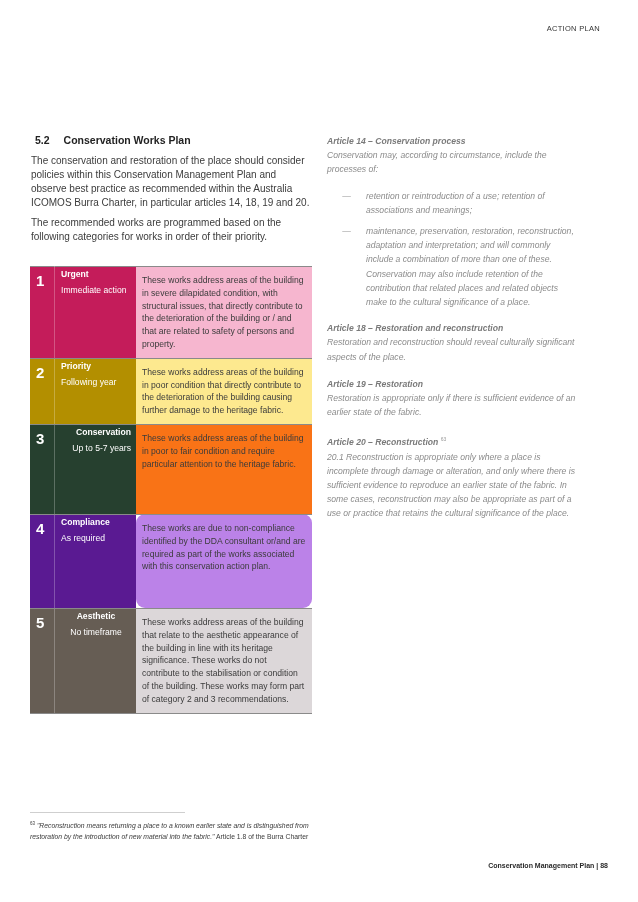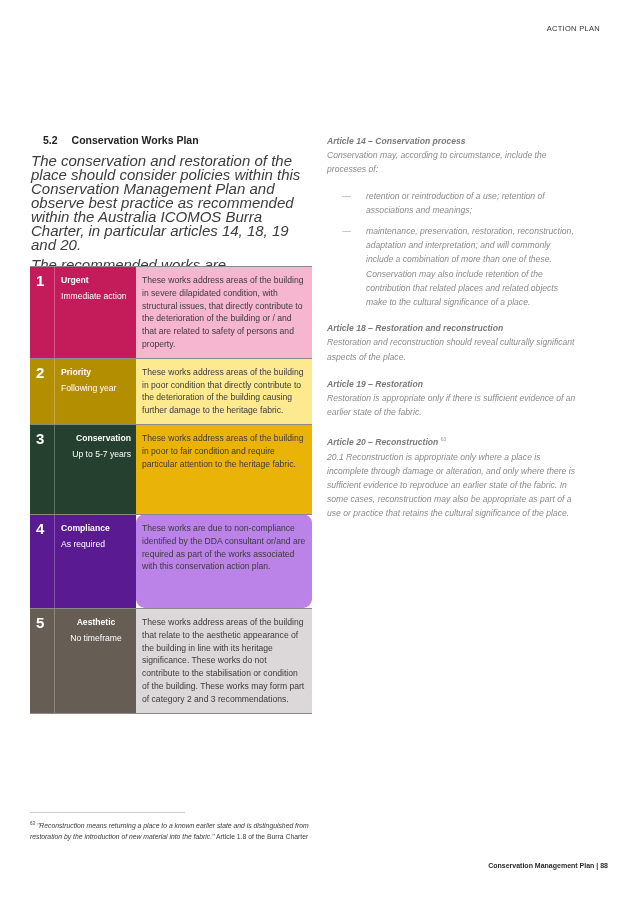--- a/index.html
+++ b/index.html
@@ -6,31 +6,31 @@
     body {
       width: 638px; height: 902px; position: relative; overflow: hidden;
       font-family: "Liberation Sans", sans-serif; color: #3a3a3a;
     }
     .header-label {
       position: absolute; top: 24px; right: 38px;
       font-size: 7.5px; letter-spacing: 0.3px; color: #333;
     }
     .left-col { position: absolute; left: 31px; top: 134px; width: 283px; }
     .section-title {
-      font-size: 10.5px; font-weight: bold; color: #222; margin: 0 0 8px 12px;
+      font-size: 10.5px; font-weight: bold; color: #222; margin: 0 0 8px 4px;
       display: flex; gap: 14px;
     }
-    .para { font-size: 15px; line-height: 14px; color: #3c3c3c; margin: 0 0 6px 0; font-style: italic; }
+    .para { font-size: 10px; line-height: 14px; color: #3c3c3c; margin: 0 0 6px 0; }
 
     table.works {
       position: absolute; left: 30px; top: 266px; width: 282px;
       border-collapse: collapse; table-layout: fixed;
       font-size: 8.6px; line-height: 12.8px;
     }
-    table.works td { vertical-align: top; padding: 7px 5px; border-bottom: 1.5px solid #8a8a8a; }
+    table.works td { vertical-align: top; padding: 1px 5px; border-bottom: 1.5px solid #8a8a8a; }
     table.works tr:first-child td { border-top: 1.5px solid #8a8a8a; }
     td.num { width: 13px; font-size: 15px; font-weight: bold; color: #fff; padding: 8px 5px 0 6px !important; border-right: 1px solid rgba(255,255,255,0.25); }
     td.cat { width: 70px; color: #fff; padding-left: 6px !important; }
     td.cat .cat-title { font-weight: bold; display: block; margin-bottom: 2px; }
     td.cat .cat-time { display: block; line-height: 14px; }
     td.desc { color: #3b3b3b; padding: 7px 6px !important; }
 
     .right-col { position: absolute; left: 327px; top: 134px; width: 250px; font-style: italic; color: #8b8b8b; font-size: 8.6px; line-height: 14.2px; }
     .right-col .art-title { font-weight: bold; color: #7a7a7a; }
     .right-col p { margin: 0; }
@@ -78,21 +78,21 @@
         <span class="cat-time">Following year</span>
       </td>
       <td class="desc" style="background: rgb(253, 233, 143);">These works address areas of the building in poor condition that directly contribute to the deterioration of the building causing further damage to the heritage fabric.</td>
     </tr>
     <tr style="height:90px">
       <td class="num" style="background: rgb(38, 64, 47);">3</td>
       <td class="cat" style="background: rgb(38, 64, 47); text-align: right;">
         <span class="cat-title">Conservation</span>
         <span class="cat-time">Up to 5-7 years</span>
       </td>
-      <td class="desc" style="background: #eab308;">These works address areas of the building in poor to fair condition and require particular attention to the heritage fabric.</td>
+      <td class="desc" style="background: #f97316;">These works address areas of the building in poor to fair condition and require particular attention to the heritage fabric.</td>
     </tr>
     <tr style="height:94px">
       <td class="num" style="background: rgb(90, 26, 146);">4</td>
       <td class="cat" style="background: rgb(90, 26, 146);">
         <span class="cat-title">Compliance</span>
         <span class="cat-time">As required</span>
       </td>
       <td class="desc" style="background: rgb(187, 130, 232); border-radius: 9px;">These works are due to non-compliance identified by the DDA consultant or/and are required as part of the works associated with this conservation action plan.</td>
     </tr>
     <tr>

